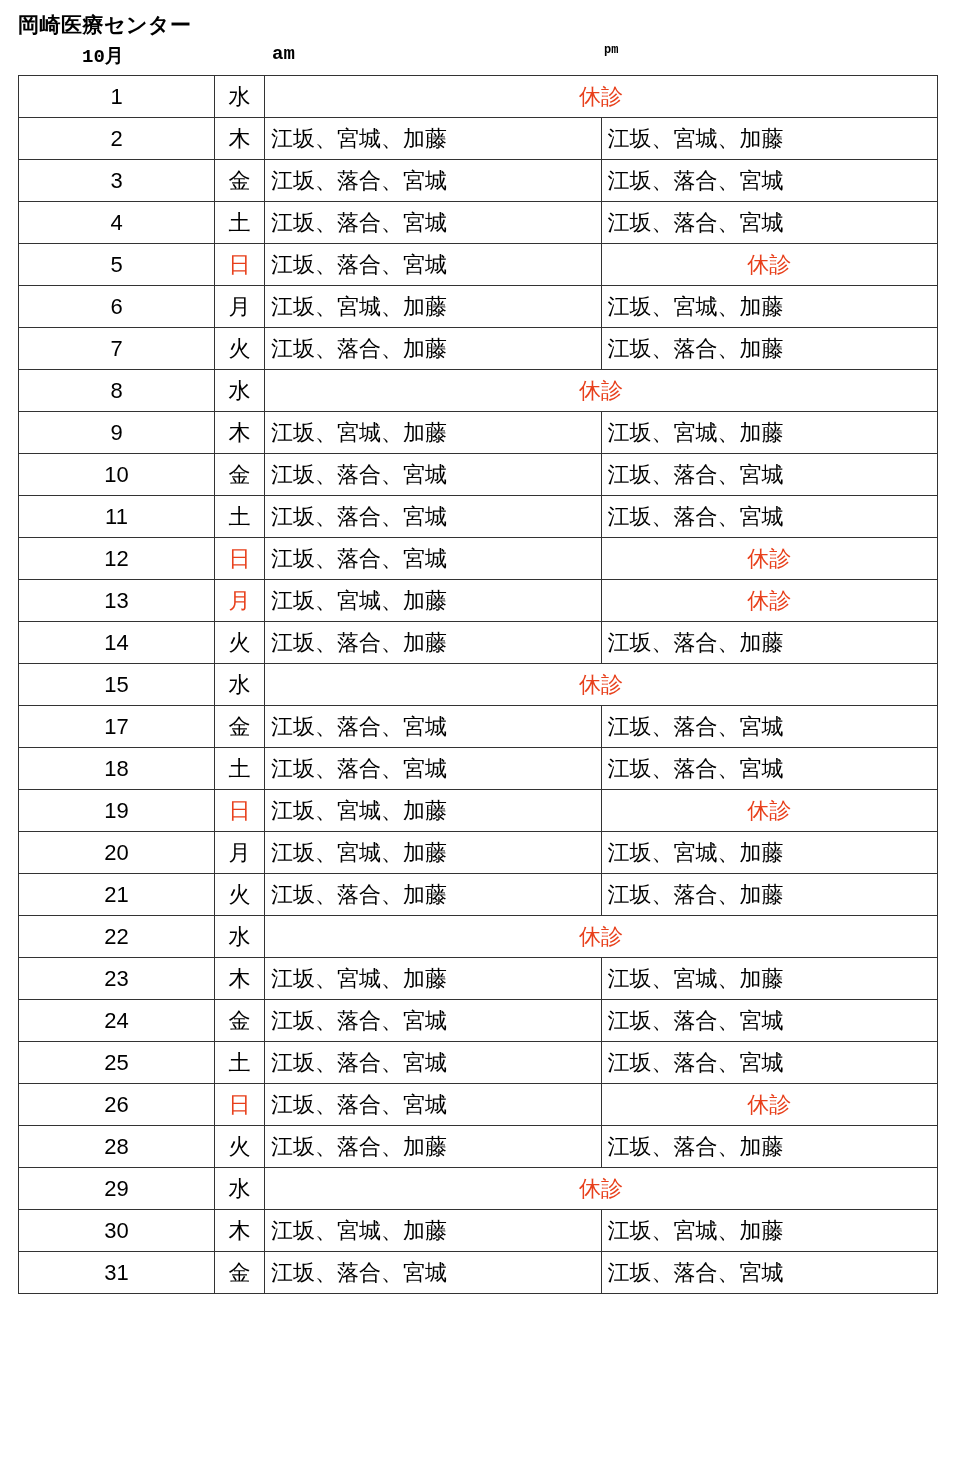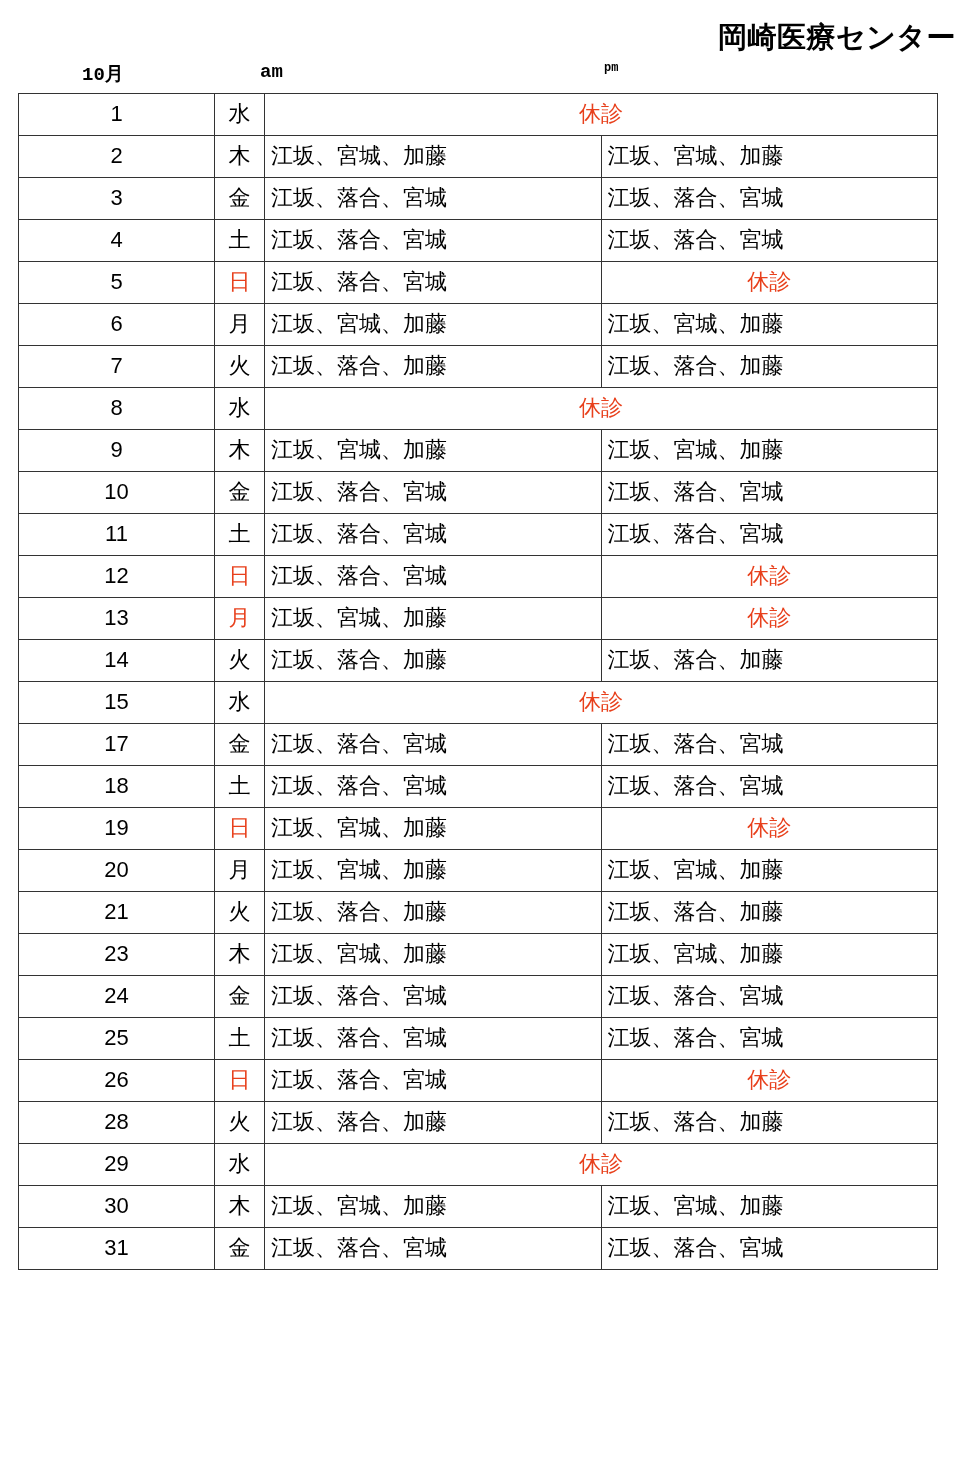--- a/index.html
+++ b/index.html
@@ -13,43 +13,42 @@
     font-family: "Liberation Sans", "DejaVu Sans", sans-serif;
     color: #000000;
     position: relative;
     overflow: hidden;
   }
   .page {
     padding: 0;
     position: relative;
   }
   .title {
-    font-size: 29px;
+    font-size: 21px;
     font-weight: bold;
     letter-spacing: 0.5px;
-    margin: 20px 0 0 18px;
+    margin: 12px 0 0 18px;
     line-height: 1.2;
-    text-align: right;
   }
   .subhead {
     position: relative;
     height: 28px;
     margin-top: 6px;
     font-family: Liberation Mono, monospace;
   }
   .subhead .month {
     position: absolute;
     left: 82px;
     top: 0;
     font-size: 19px;
     font-weight: bold;
   }
   .subhead .am {
     position: absolute;
-    left: 260px;
+    left: 272px;
     top: 0;
     font-size: 19px;
     font-weight: bold;
   }
   .subhead .pm {
     position: absolute;
     left: 604px;
     top: 0;
     font-size: 12px;
     font-weight: bold;
@@ -223,20 +222,25 @@
           <td class="col-am">江坂、宮城、加藤</td>
           <td class="col-pm">江坂、宮城、加藤</td>
         </tr>
         <tr>
           <td class="col-day">21</td>
           <td class="col-dow">火</td>
           <td class="col-am">江坂、落合、加藤</td>
           <td class="col-pm">江坂、落合、加藤</td>
         </tr>
         <tr>
+          <td class="col-day">22</td>
+          <td class="col-dow">水</td>
+          <td class="closed-full" colspan="2">休診</td>
+        </tr>
+        <tr>
           <td class="col-day">23</td>
           <td class="col-dow">木</td>
           <td class="col-am">江坂、宮城、加藤</td>
           <td class="col-pm">江坂、宮城、加藤</td>
         </tr>
         <tr>
           <td class="col-day">24</td>
           <td class="col-dow">金</td>
           <td class="col-am">江坂、落合、宮城</td>
           <td class="col-pm">江坂、落合、宮城</td>

